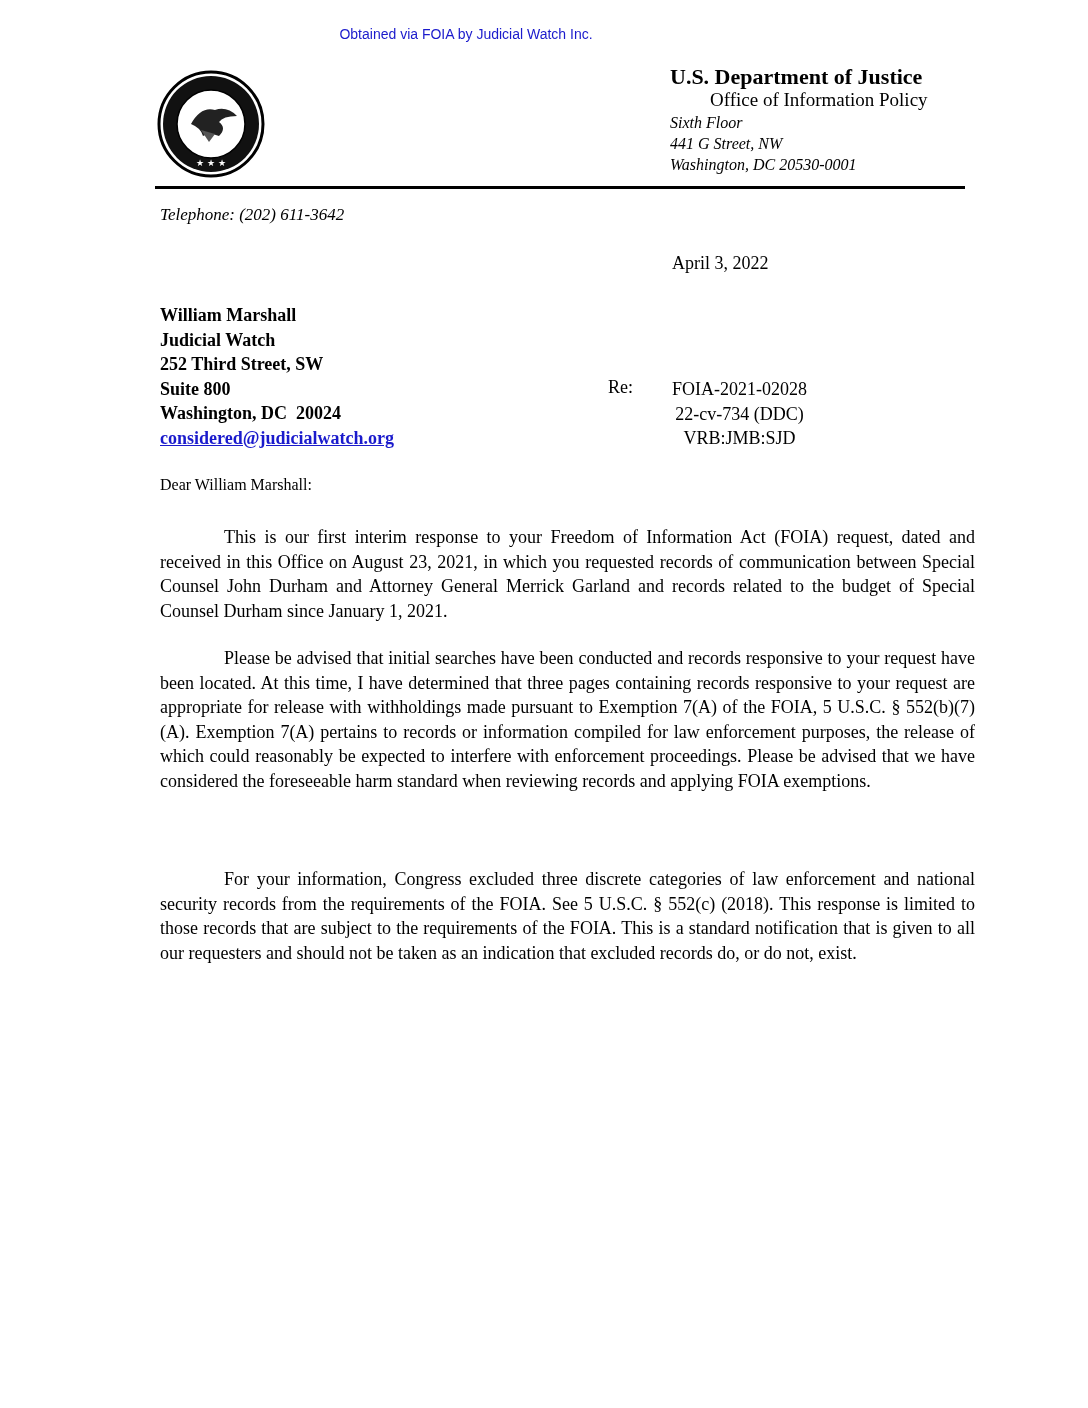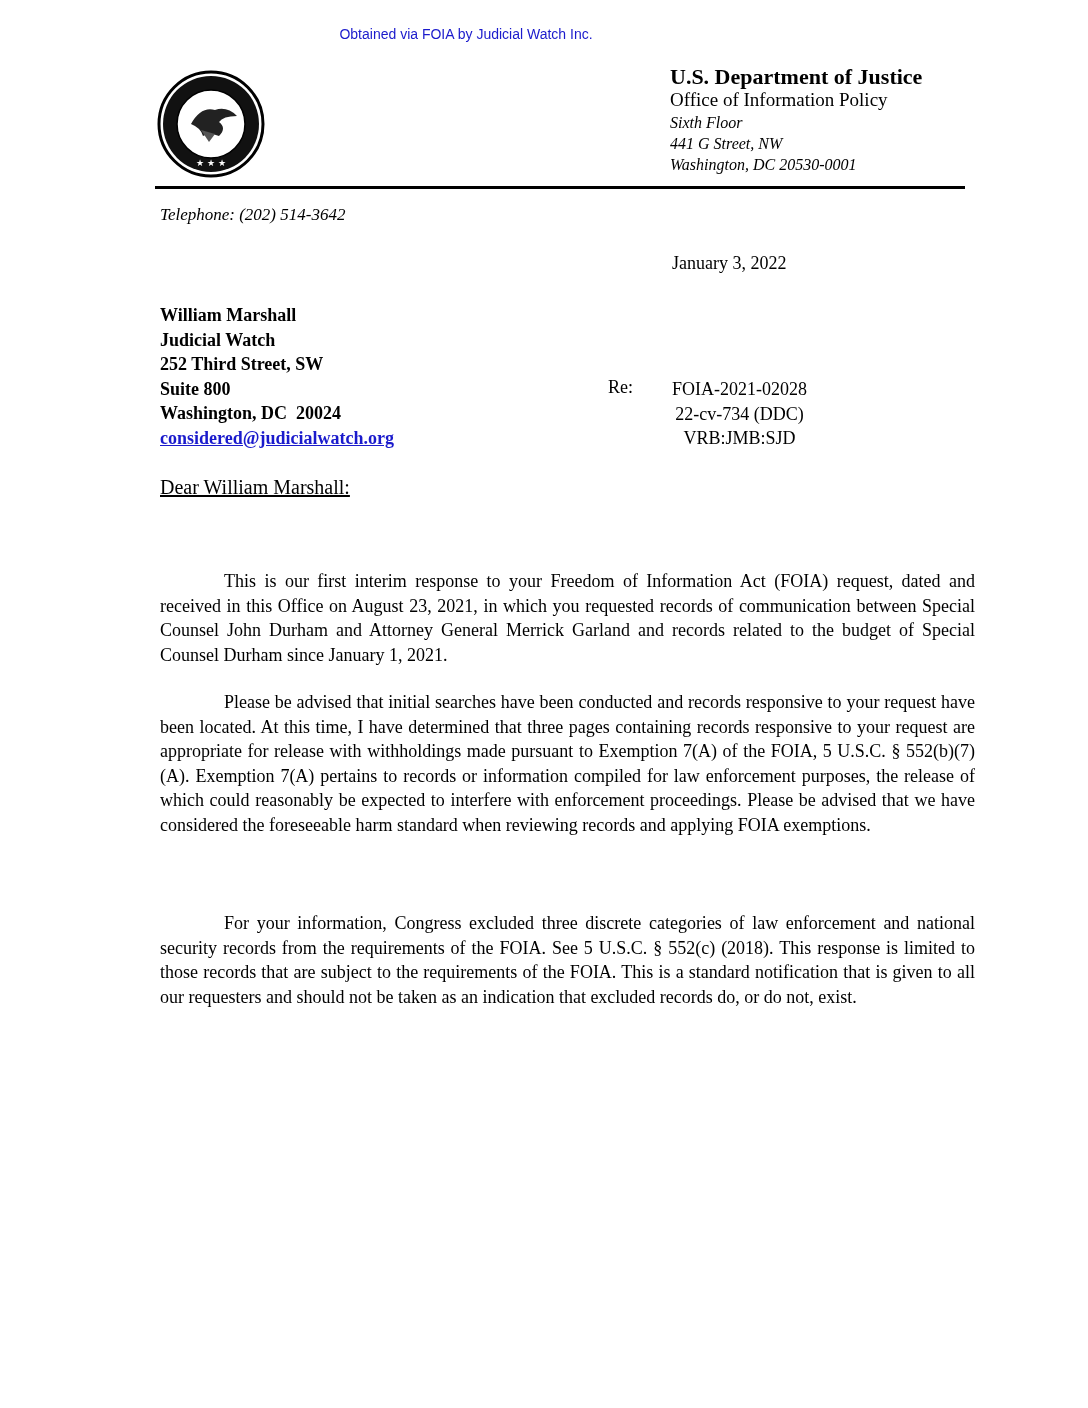--- a/index.html
+++ b/index.html
@@ -3,32 +3,32 @@
   <meta charset="utf-8">
   <style>
     html, body { margin: 0; padding: 0; background: #ffffff; }
     body { width: 1088px; height: 1408px; position: relative; overflow: hidden;
       font-family: "Liberation Serif", "DejaVu Serif", serif; color: #000; }
     .watermark { position: absolute; top: 26px; left: 0; width: 932px; text-align: center;
       font-family: "Liberation Sans", "DejaVu Sans", sans-serif; font-size: 14px; color: #1a1acc; }
     .seal { position: absolute; left: 157px; top: 70px; width: 108px; height: 108px; }
     .agency { position: absolute; left: 670px; top: 66px; line-height: 22px; }
     .agency .dept { font-weight: bold; font-size: 22px; }
-    .agency .office { font-size: 19px; line-height: 24px; }
+    .agency .office { font-size: 19px; line-height: 24px; margin-left: 40px; }
     .agency .addr { font-style: italic; font-size: 16px; line-height: 21px; }
     .rule { position: absolute; left: 155px; top: 186px; width: 810px; height: 3px; background: #000; }
     .phone { position: absolute; left: 160px; top: 205px; font-style: italic; font-size: 17px; }
     .date { position: absolute; left: 672px; top: 253px; font-size: 18px; }
     .recipient { position: absolute; left: 160px; top: 303px; font-size: 18px; line-height: 24.5px; font-weight: bold; }
     .recipient a { color: #1a1acc; text-decoration: underline; }
     .re-label { position: absolute; left: 608px; top: 377px; font-size: 18px; }
     .re-lines { position: absolute; left: 672px; top: 377px; font-size: 18px; line-height: 24.5px; text-align: center; }
-    .salutation { position: absolute; left: 160px; top: 476px; font-size: 20px; text-decoration: underline; }
+    .salutation { position: absolute; left: 160px; top: 476px; font-size: 16px; }
     .para { position: absolute; left: 160px; width: 815px; font-size: 18px; line-height: 24.5px;
-      text-align: justify; text-indent: 64px; margin-top: 44px; }
+      text-align: justify; text-indent: 64px; }
     .p1 { top: 525px; }
     .p2 { top: 646px; }
     .p3 { top: 867px; }
   </style>
 </head>
 <body>
 
 <div class="watermark">Obtained via FOIA by Judicial Watch Inc.</div>
 
 <div class="seal">
@@ -45,23 +45,23 @@
 <div class="agency">
   <div class="dept">U.S. Department of Justice</div>
   <div class="office">Office of Information Policy</div>
   <div class="addr">Sixth Floor</div>
   <div class="addr">441 G Street, NW</div>
   <div class="addr">Washington, DC 20530-0001</div>
 </div>
 
 <div class="rule"></div>
 
-<div class="phone">Telephone: (202) 514-3642</div>
+<div class="phone">Telephone: (202) 611-3642</div>
 
-<div class="date">January 3, 2022</div>
+<div class="date">April 3, 2022</div>
 
 <div class="recipient">
   <div>William Marshall</div>
   <div>Judicial Watch</div>
   <div>252 Third Street, SW</div>
   <div>Suite 800</div>
   <div style="white-space:pre">Washington, DC  20024</div>
   <div><a>considered@judicialwatch.org</a></div>
 </div>
 

